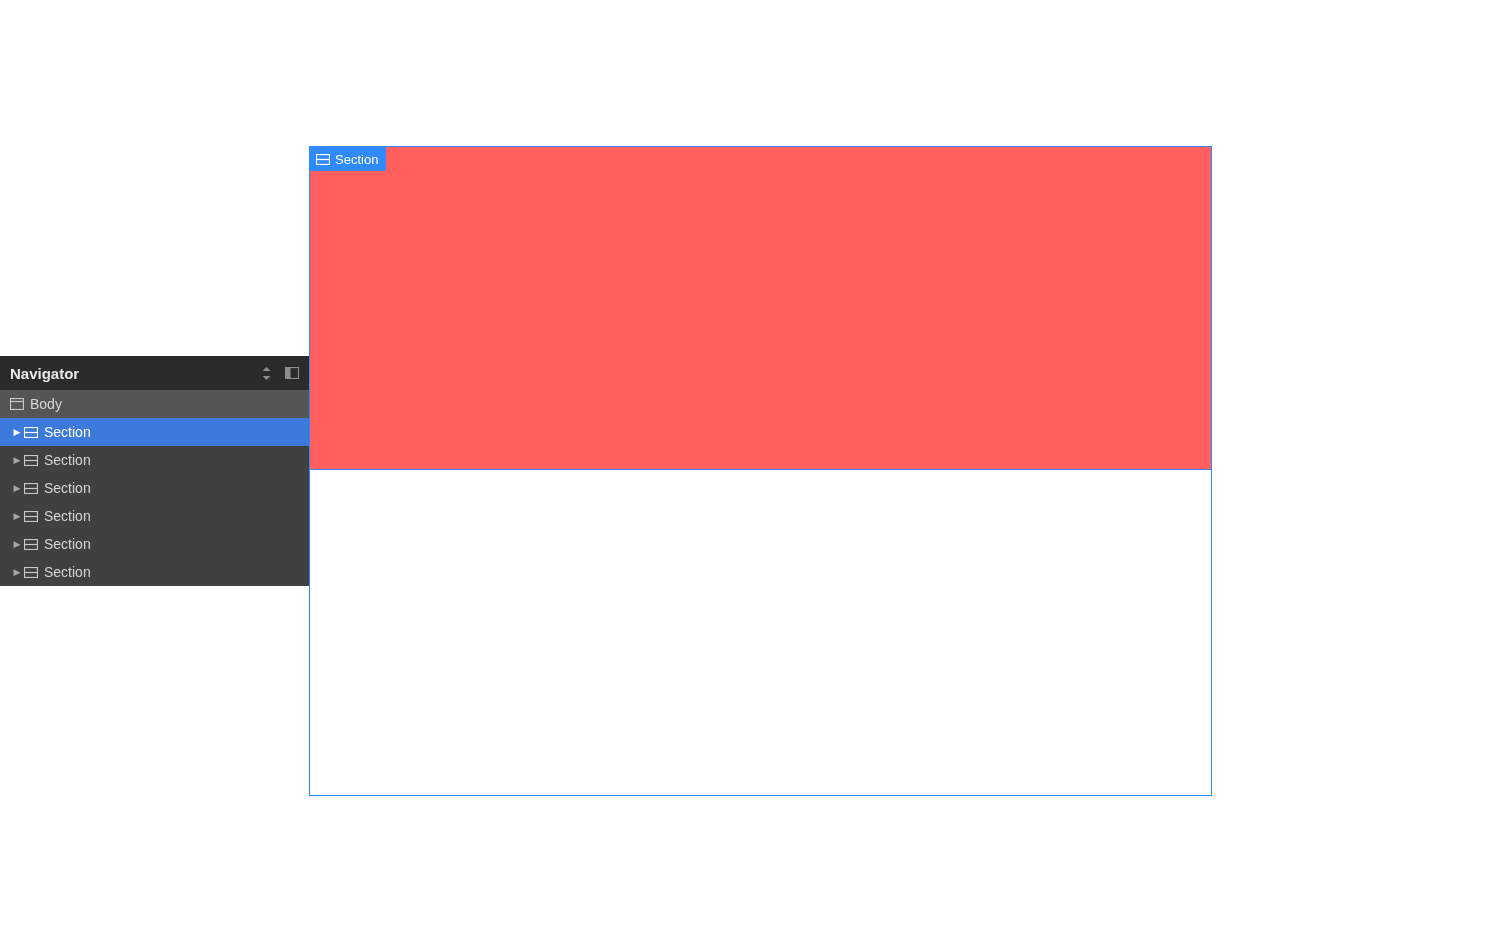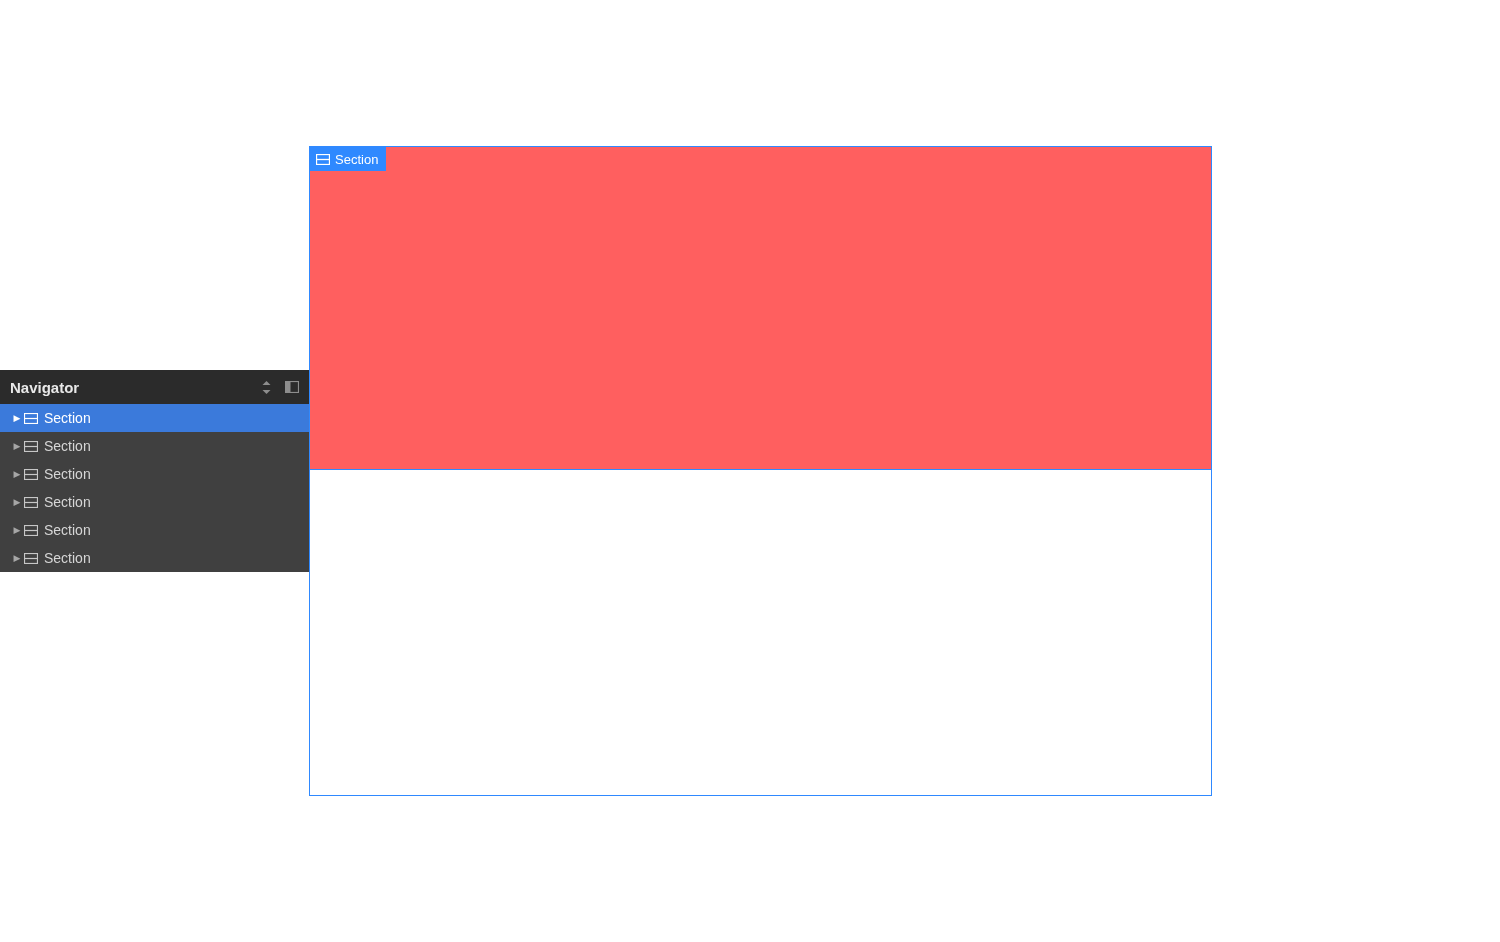--- a/index.html
+++ b/index.html
@@ -131,20 +131,29 @@
         <span>
           <svg width="14" height="12" viewBox="0 0 14 12">
             <rect x="0.5" y="0.5" width="13" height="11" fill="none" stroke="#8d8d8d" stroke-width="1.2"></rect>
             <rect x="0.5" y="0.5" width="5" height="11" fill="#8d8d8d"></rect>
           </svg>
         </span>
       </div>
     </div>
 
     <div class="nav-tree">
+      <div class="tree-row body-row">
+        <span class="row-icon">
+          <svg width="14" height="12" viewBox="0 0 14 12">
+            <rect x="0.5" y="0.5" width="13" height="11" fill="none" stroke="#c7c7c7" stroke-width="1.2"></rect>
+            <line x1="0.5" y1="3.5" x2="13.5" y2="3.5" stroke="#c7c7c7" stroke-width="1.2"></line>
+          </svg>
+        </span>
+        <span class="row-label">Body</span>
+      </div>
 
       <div class="tree-row section-row selected">
         <span class="tri">▶</span>
         <span class="row-icon">
           <svg width="14" height="11" viewBox="0 0 14 11">
             <rect x="0.5" y="0.5" width="13" height="10" fill="none" stroke="#ffffff" stroke-width="1.2"></rect>
             <line x1="0.5" y1="5.5" x2="13.5" y2="5.5" stroke="#ffffff" stroke-width="1.2"></line>
           </svg>
         </span>
         <span class="row-label">Section</span>

